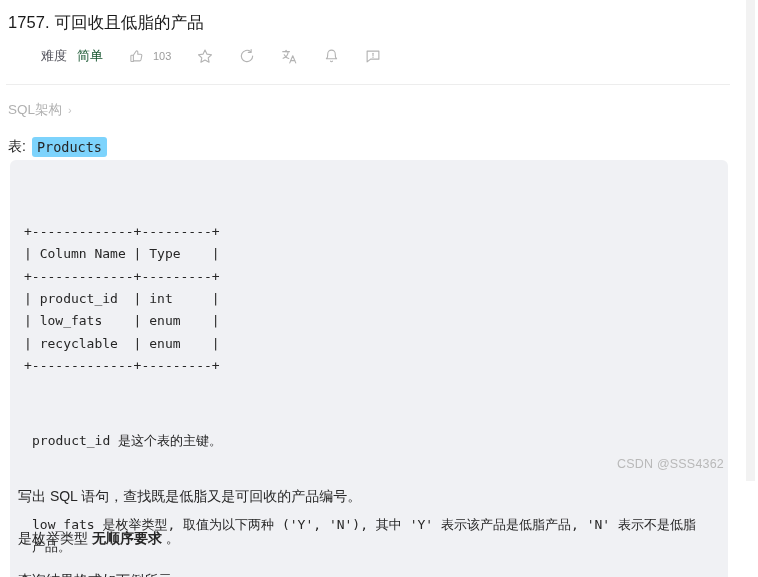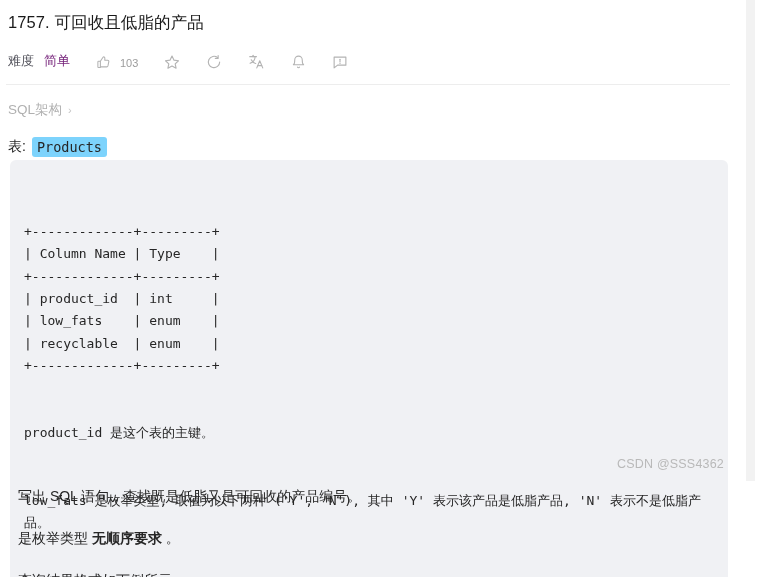--- a/index.html
+++ b/index.html
@@ -30,33 +30,34 @@
     font-weight: 500;
     color: #1a1a1a;
     padding: 10px 0 0 8px;
     line-height: 24px;
     letter-spacing: 0.1px;
   }
 
   
   .meta-bar {
     display: flex;
-    align-items: flex-end;
+    align-items: center;
     padding: 8px 0 0 8px;
     height: 28px;
     font-size: 13px;
+    margin-left: 33px;
   }
   .meta-label {
     color: #3c3c4399;
     color: #52525b;
     font-size: 13px;
     margin-right: 10px;
   }
   .difficulty {
-    color: #701a75;
+    color: #14532d;
     font-size: 13px;
     margin-right: 26px;
   }
   .action {
     display: flex;
     align-items: center;
     margin-right: 26px;
     color: #b3b3b3;
     cursor: pointer;
   }
@@ -122,21 +123,21 @@
     line-height: 22.4px;
     color: #262626;
     white-space: pre-wrap;
     word-break: break-word;
   }
   .code-block .ascii {
     white-space: pre;
     display: block;
   }
   .code-block p {
-    margin: 0;
+    margin: 8px;
   }
 
   
   .prose {
     position: absolute;
     left: 8px;
     top: 486px;
     width: 700px;
     font-size: 14px;
     color: #262626;

